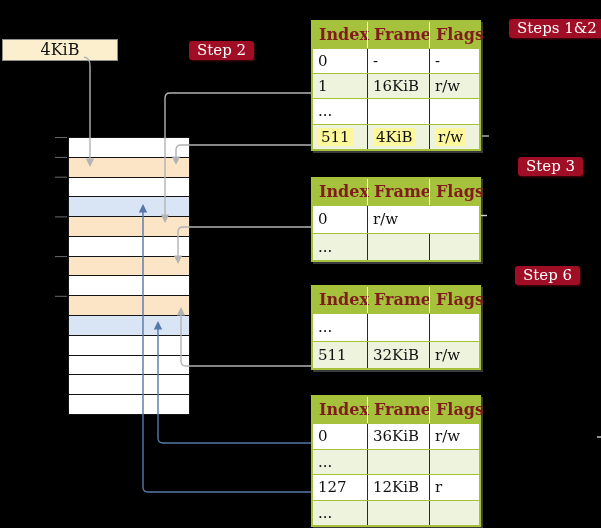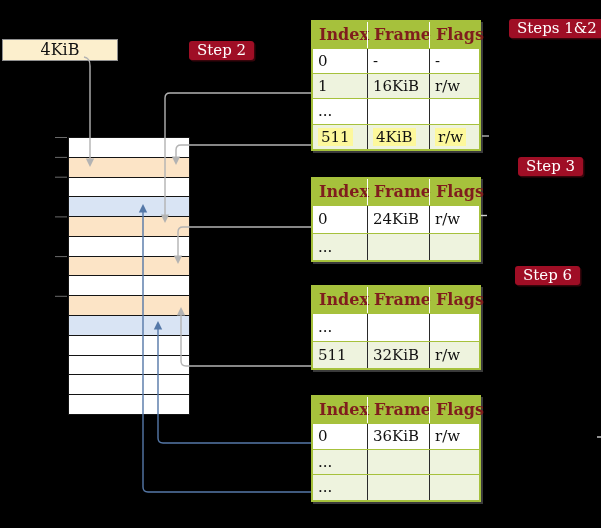--- a/index.html
+++ b/index.html
@@ -128,23 +128,20 @@
   <div class="tbl" id="tbl1">
       <div class="thead">
         <div class="hc c0">Index</div>
         <div class="hc c1">Frame</div>
         <div class="hc c2">Flags</div>
       </div>
       <div class="trow">
         <div class="tc c0">
           <span>0</span>
         </div>
-        <div class="tc c1">
-          <span>24KiB</span>
-        </div>
         <div class="tc c2">
           <span>r/w</span>
         </div>
       </div>
       <div class="trow shaded">
         <div class="tc c0">
           <span>...</span>
         </div>
         <div class="tc c1"></div>
         <div class="tc c2"></div>
@@ -191,20 +188,31 @@
         <div class="tc c2">
           <span>r/w</span>
         </div>
       </div>
       <div class="trow shaded">
         <div class="tc c0">
           <span>...</span>
         </div>
         <div class="tc c1"></div>
         <div class="tc c2"></div>
+      </div>
+      <div class="trow">
+        <div class="tc c0">
+          <span>127</span>
+        </div>
+        <div class="tc c1">
+          <span>12KiB</span>
+        </div>
+        <div class="tc c2">
+          <span>r</span>
+        </div>
       </div>
       <div class="trow shaded">
         <div class="tc c0">
           <span>...</span>
         </div>
         <div class="tc c1"></div>
         <div class="tc c2"></div>
       </div>
     </div>
 

